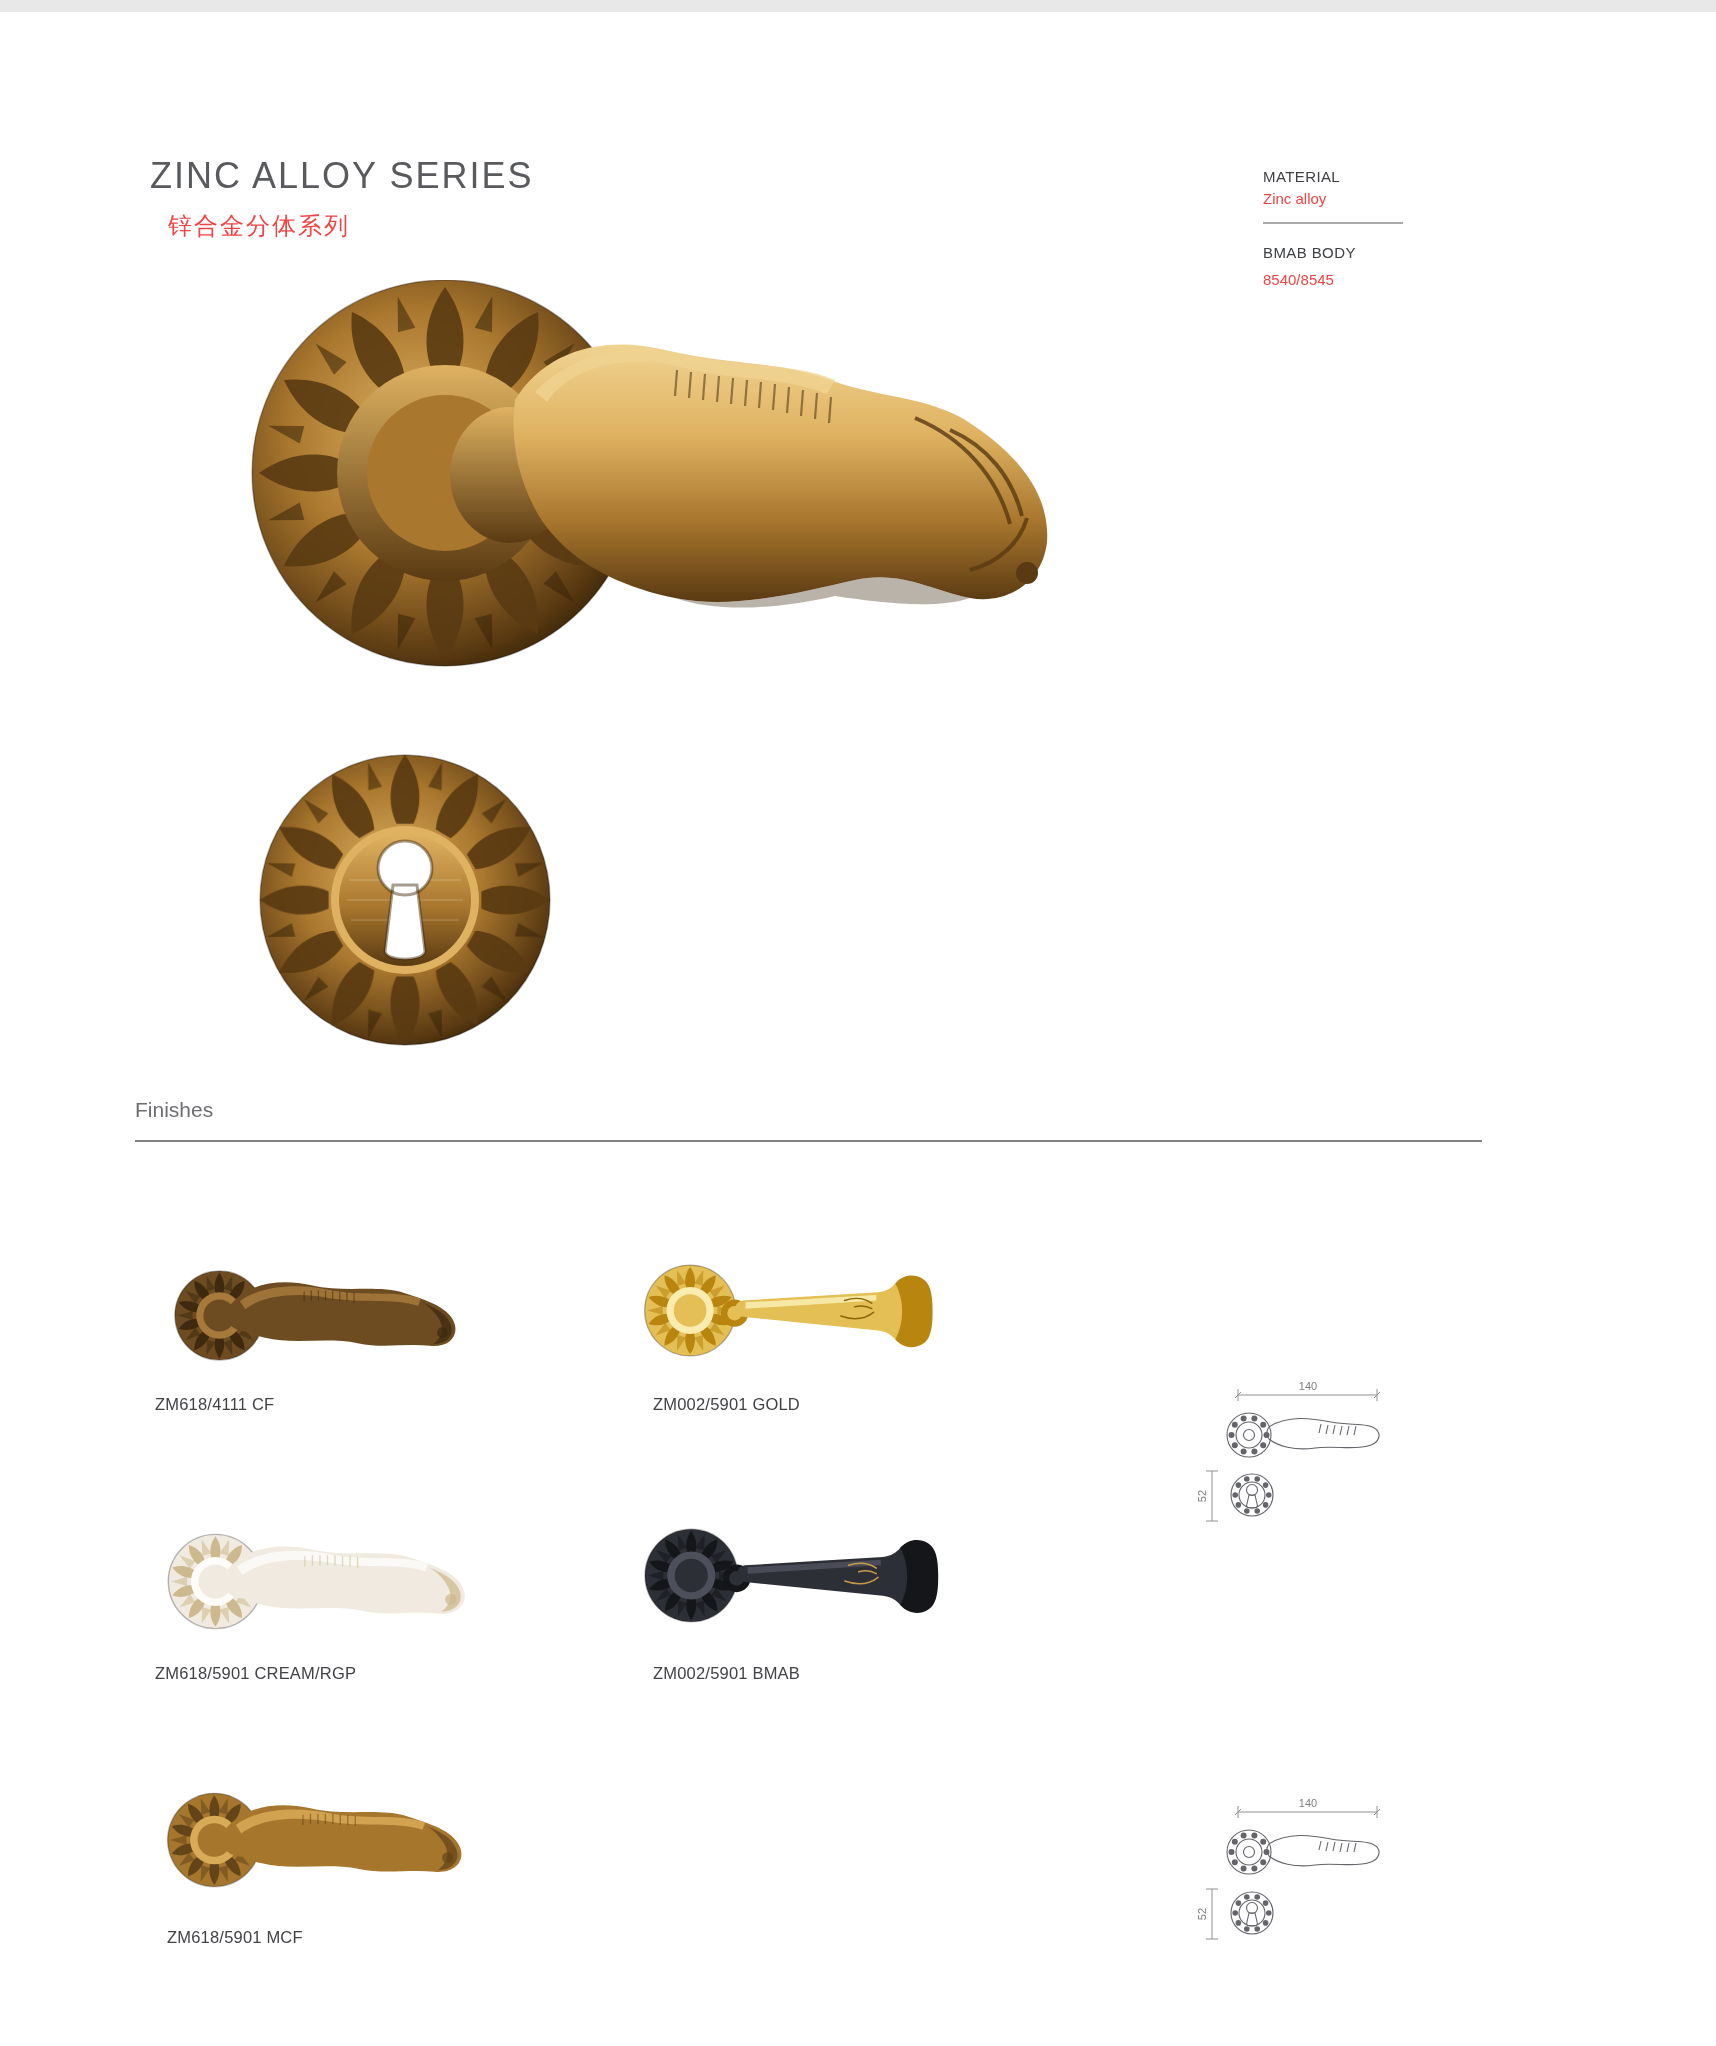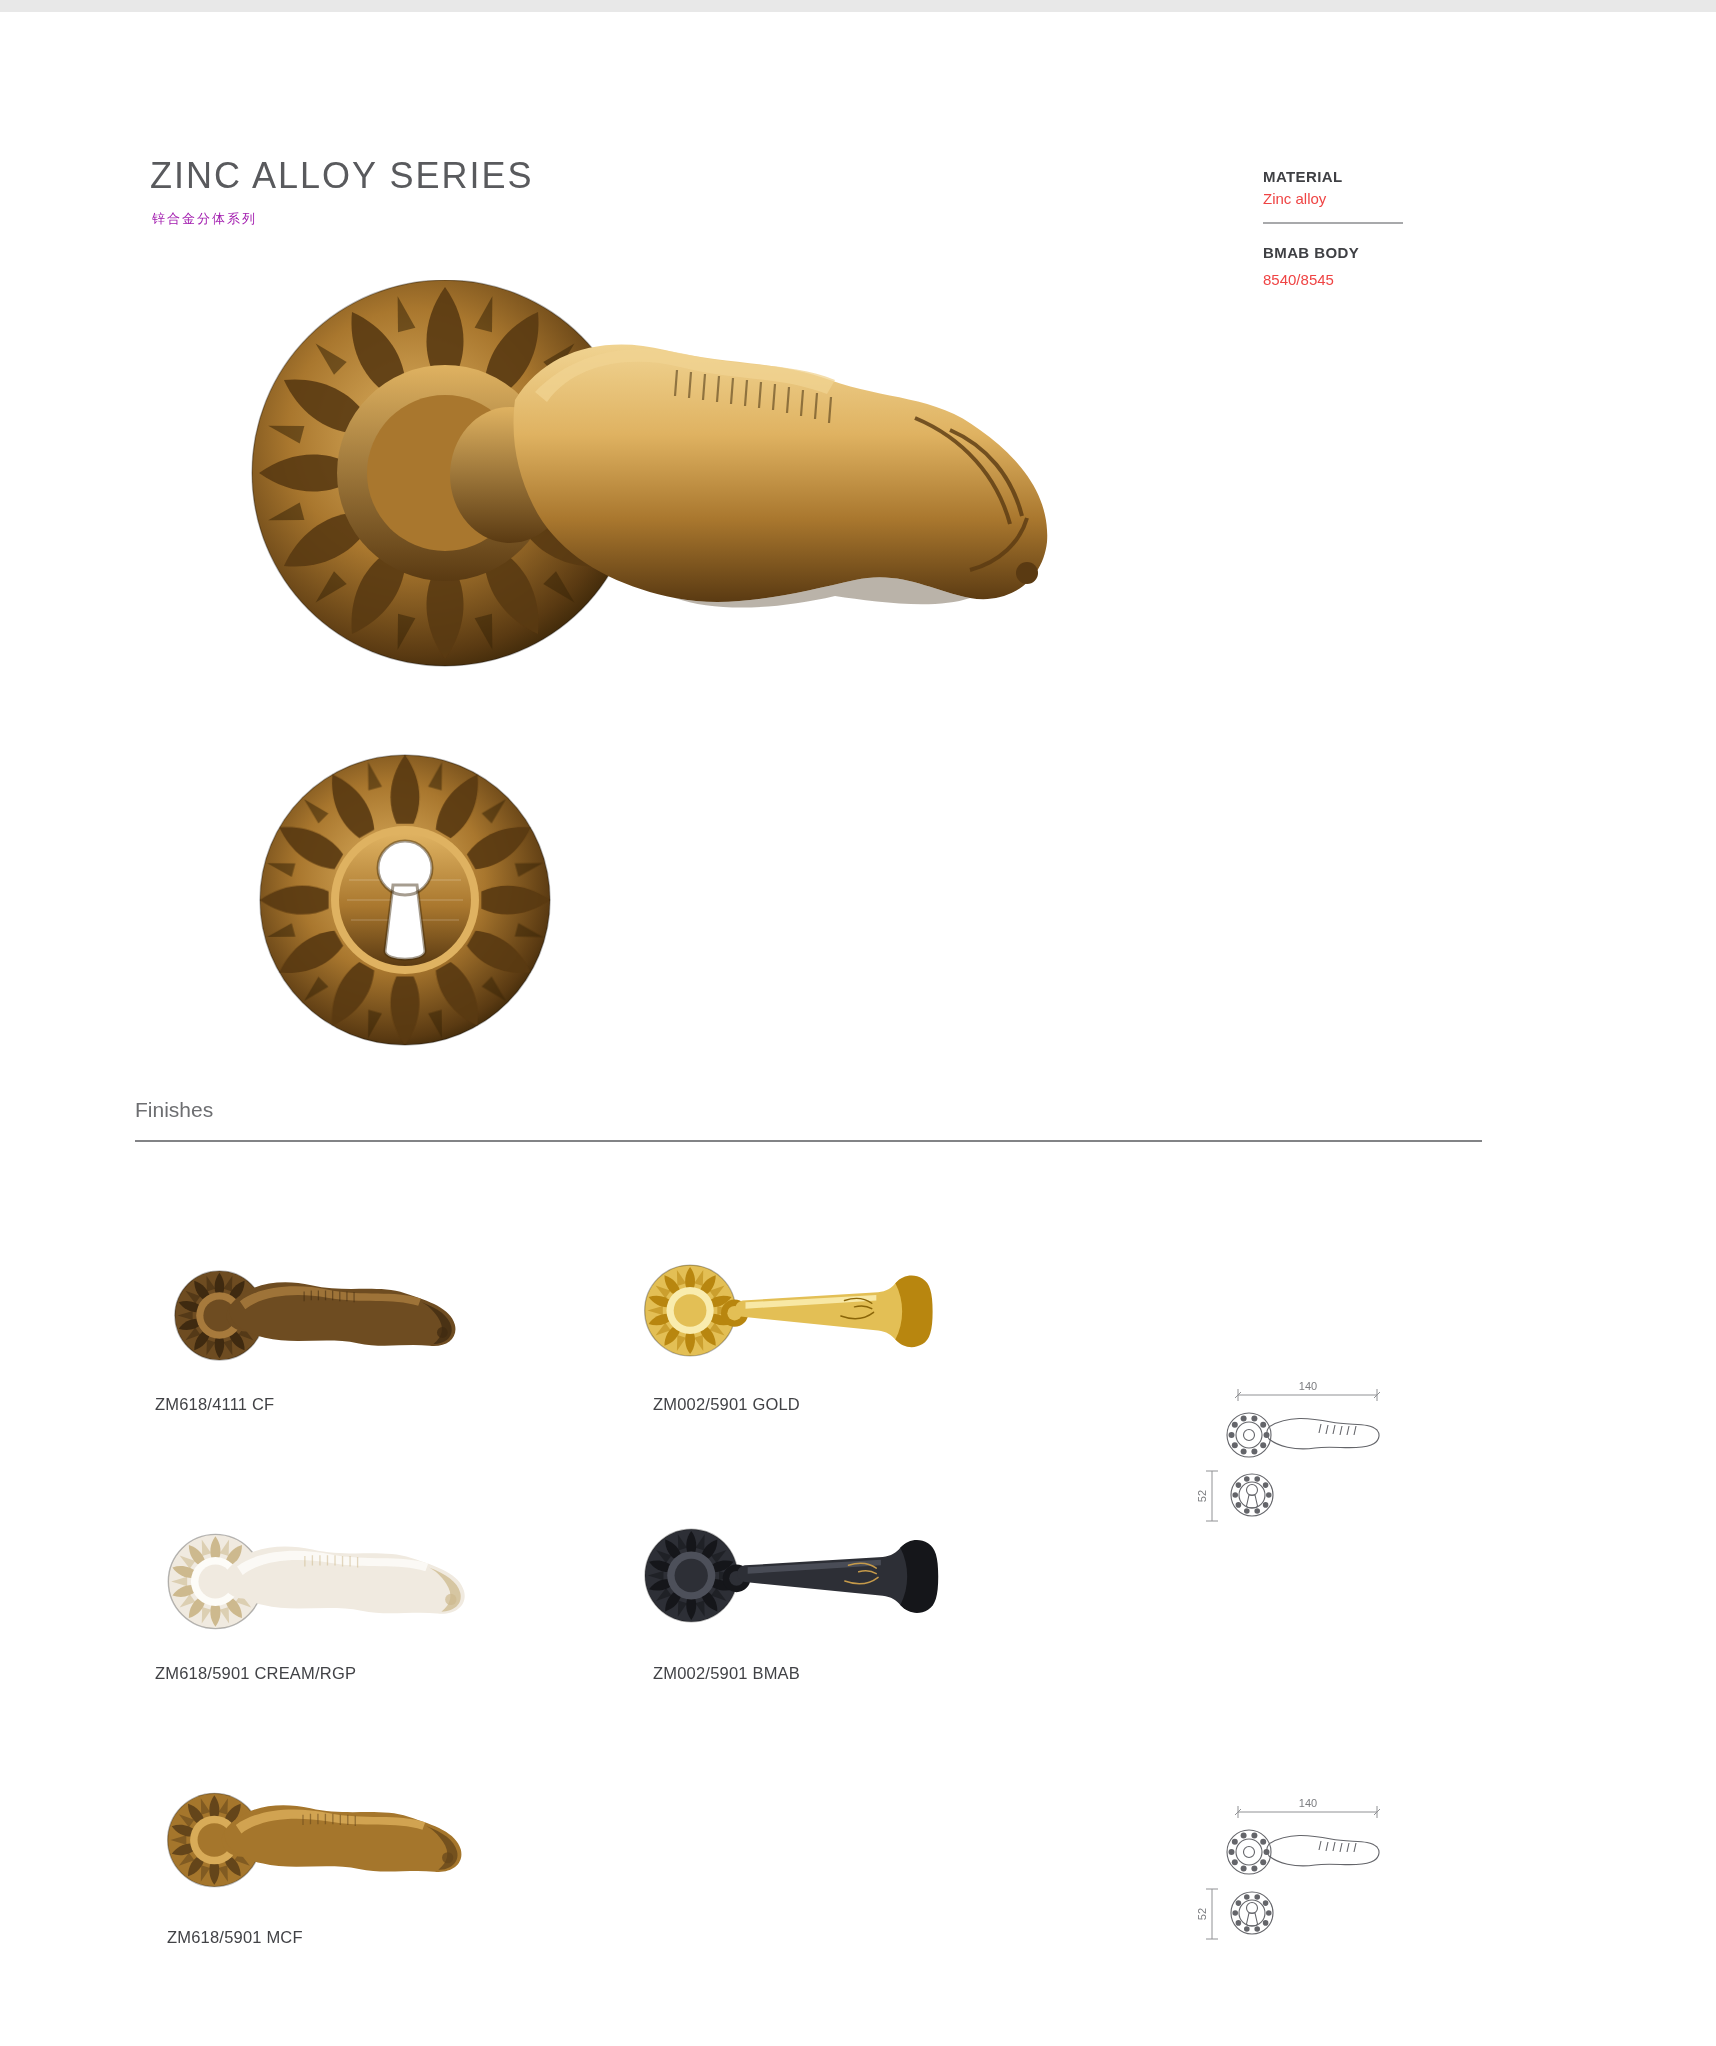--- a/index.html
+++ b/index.html
@@ -2,24 +2,24 @@
 <html><head>
 <meta charset="utf-8">
 <style>
   html,body{margin:0;padding:0;background:#e8e8e8;}
   .page{position:relative;width:1716px;height:2046px;background:#ffffff;overflow:hidden;
         font-family:"Liberation Sans",sans-serif;margin:12px auto;}
   .abs{position:absolute;}
 
   
   .title{left:150px;top:144px;font-size:36px;line-height:1.1;color:#595a5d;letter-spacing:2px;font-weight:400;}
-  .subtitle{left:152px;top:198px;font-size:13px;color:#a21caf;letter-spacing:2px;}
-
-  
-  .spec-label{left:1263px;font-size:15px;font-weight:bold;color:#3f4044;letter-spacing:.4px;}
+  .subtitle{left:168px;top:198px;font-size:24px;color:#ef4444;letter-spacing:2px;}
+
+  
+  .spec-label{left:1263px;font-size:15px;font-weight:normal;color:#3f4044;letter-spacing:.4px;}
   .spec-value{left:1263px;font-size:15px;color:#ef4444;}
   .spec-divider{left:1263px;width:140px;height:2px;background:#a8a9ab;}
 
   
   .finishes-heading{left:135px;top:1086px;font-size:21px;color:#6d6e71;}
   .finishes-rule{left:135px;top:1128px;width:1347px;height:2px;background:#828386;}
   .code-label{font-size:16.5px;color:#414246;letter-spacing:.2px;}
 
   
   .t-d{fill:var(--dark,#4a3214);}

